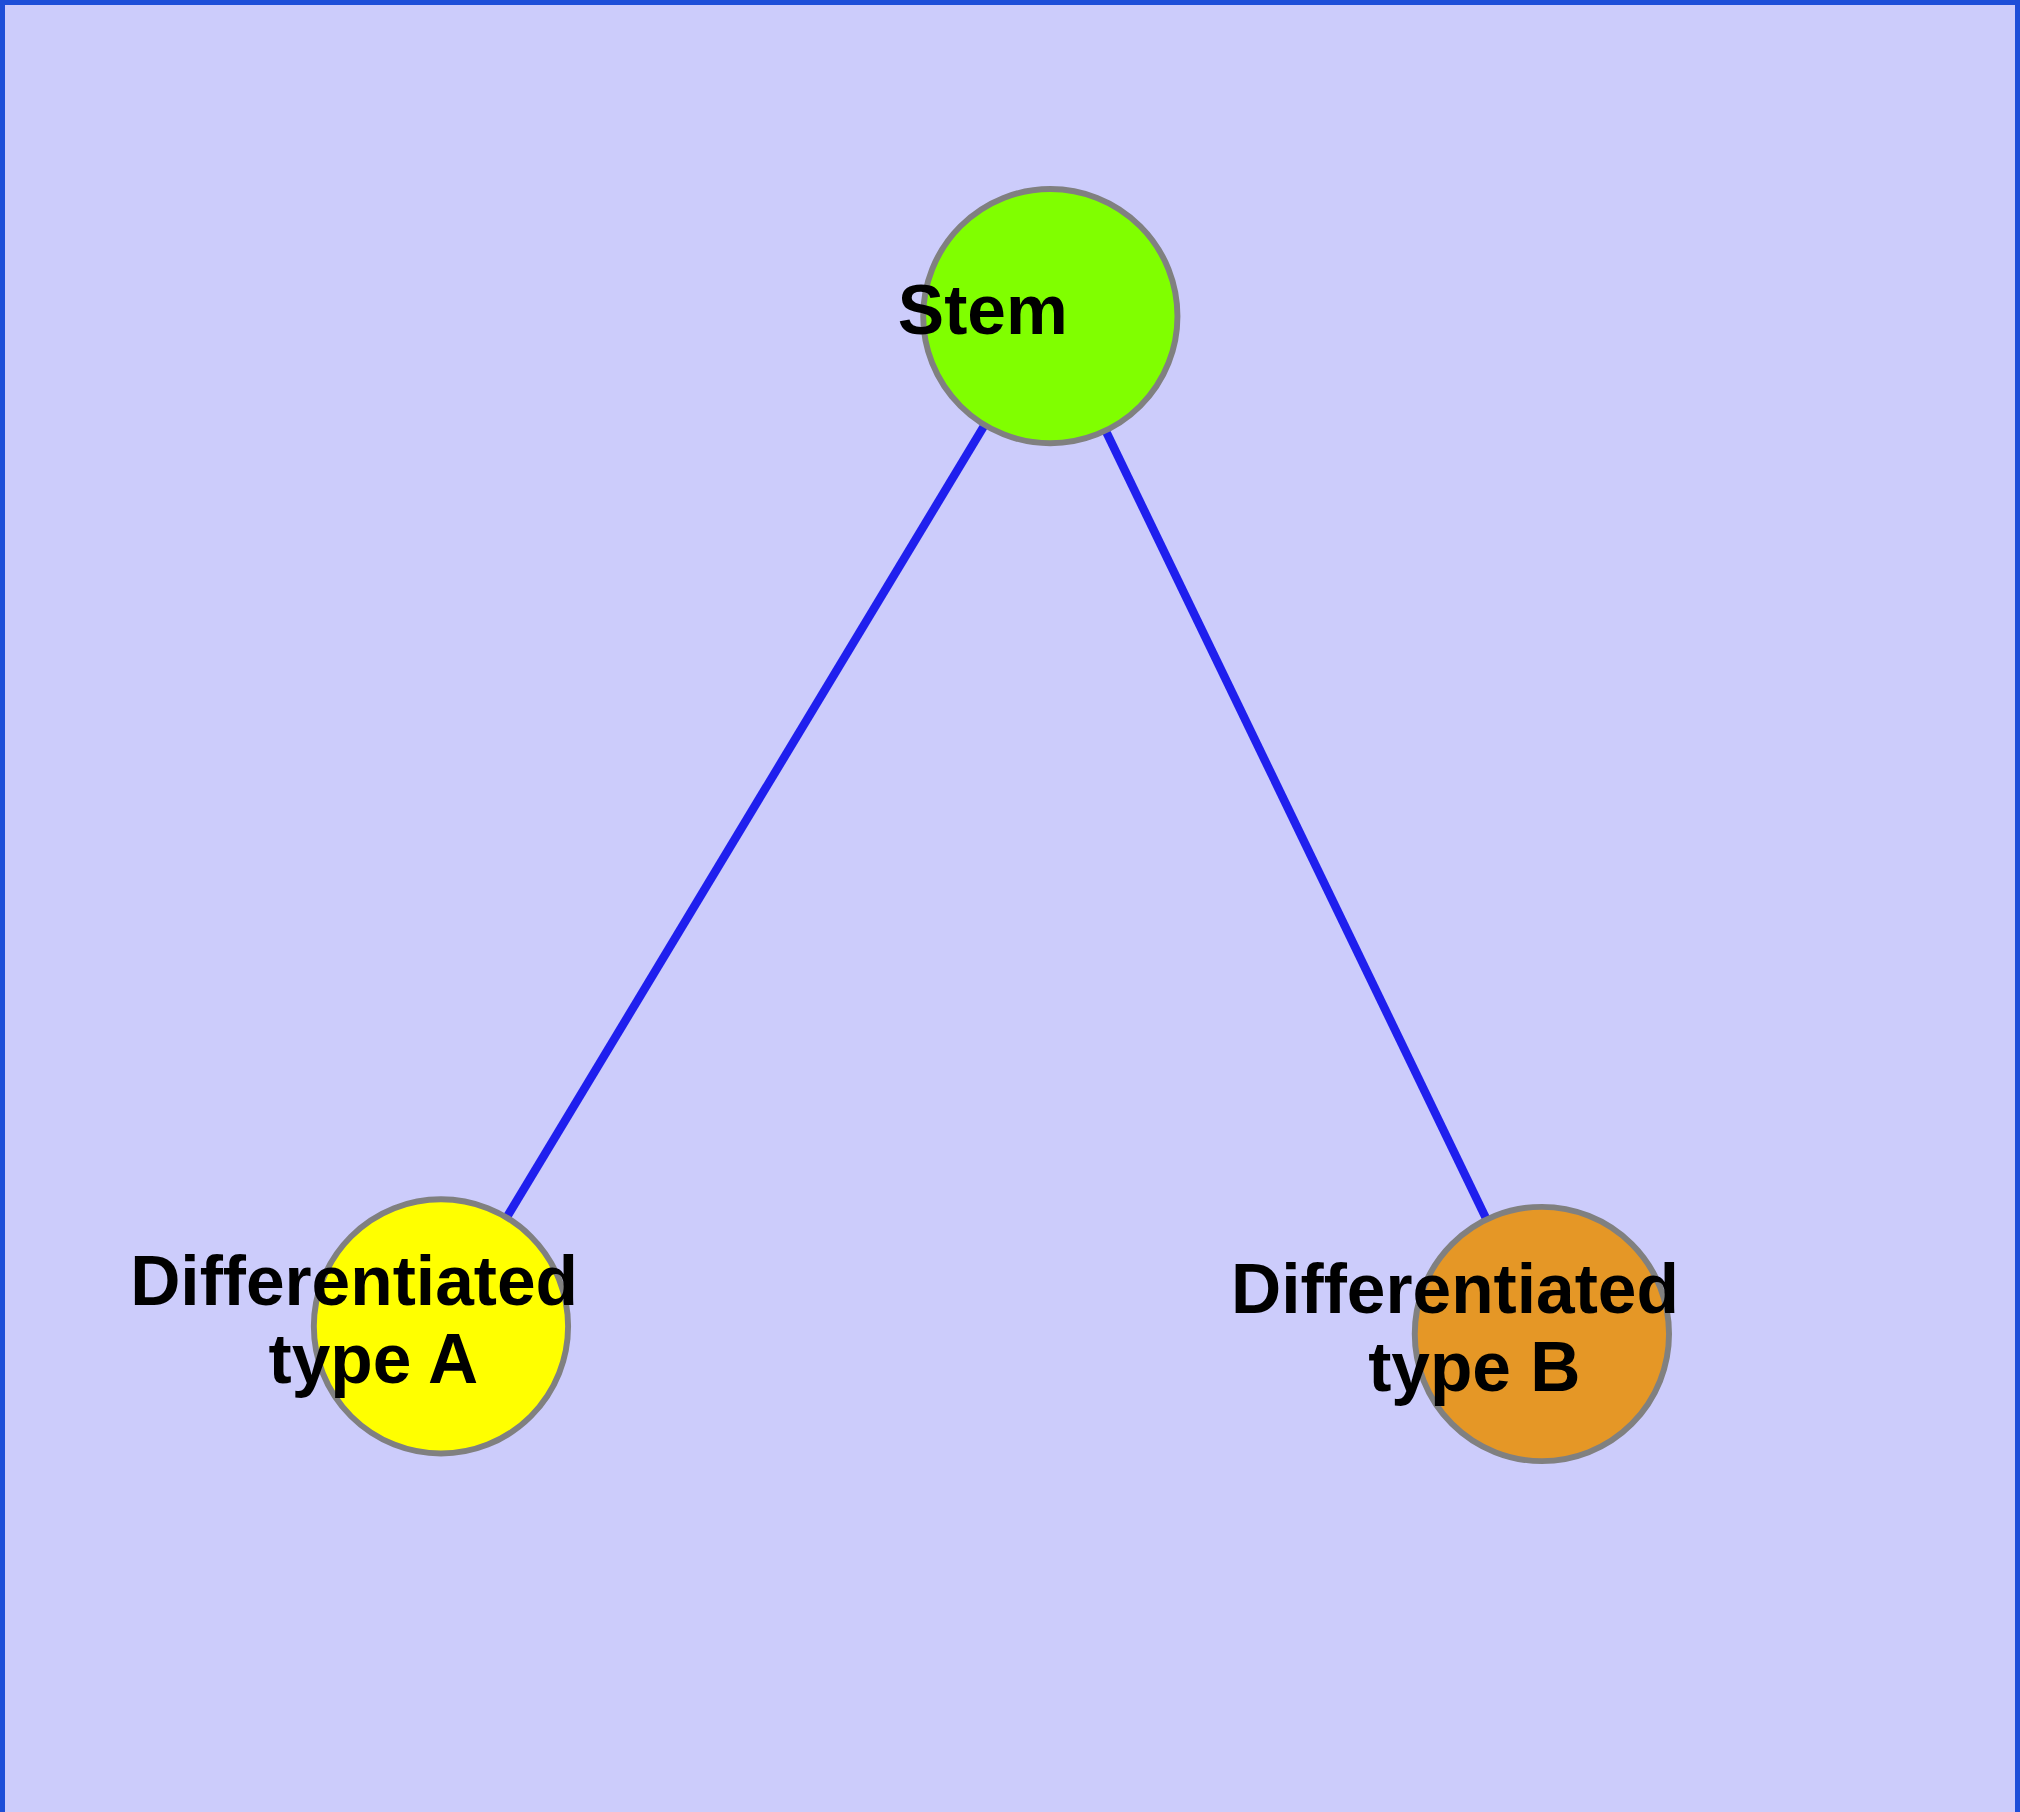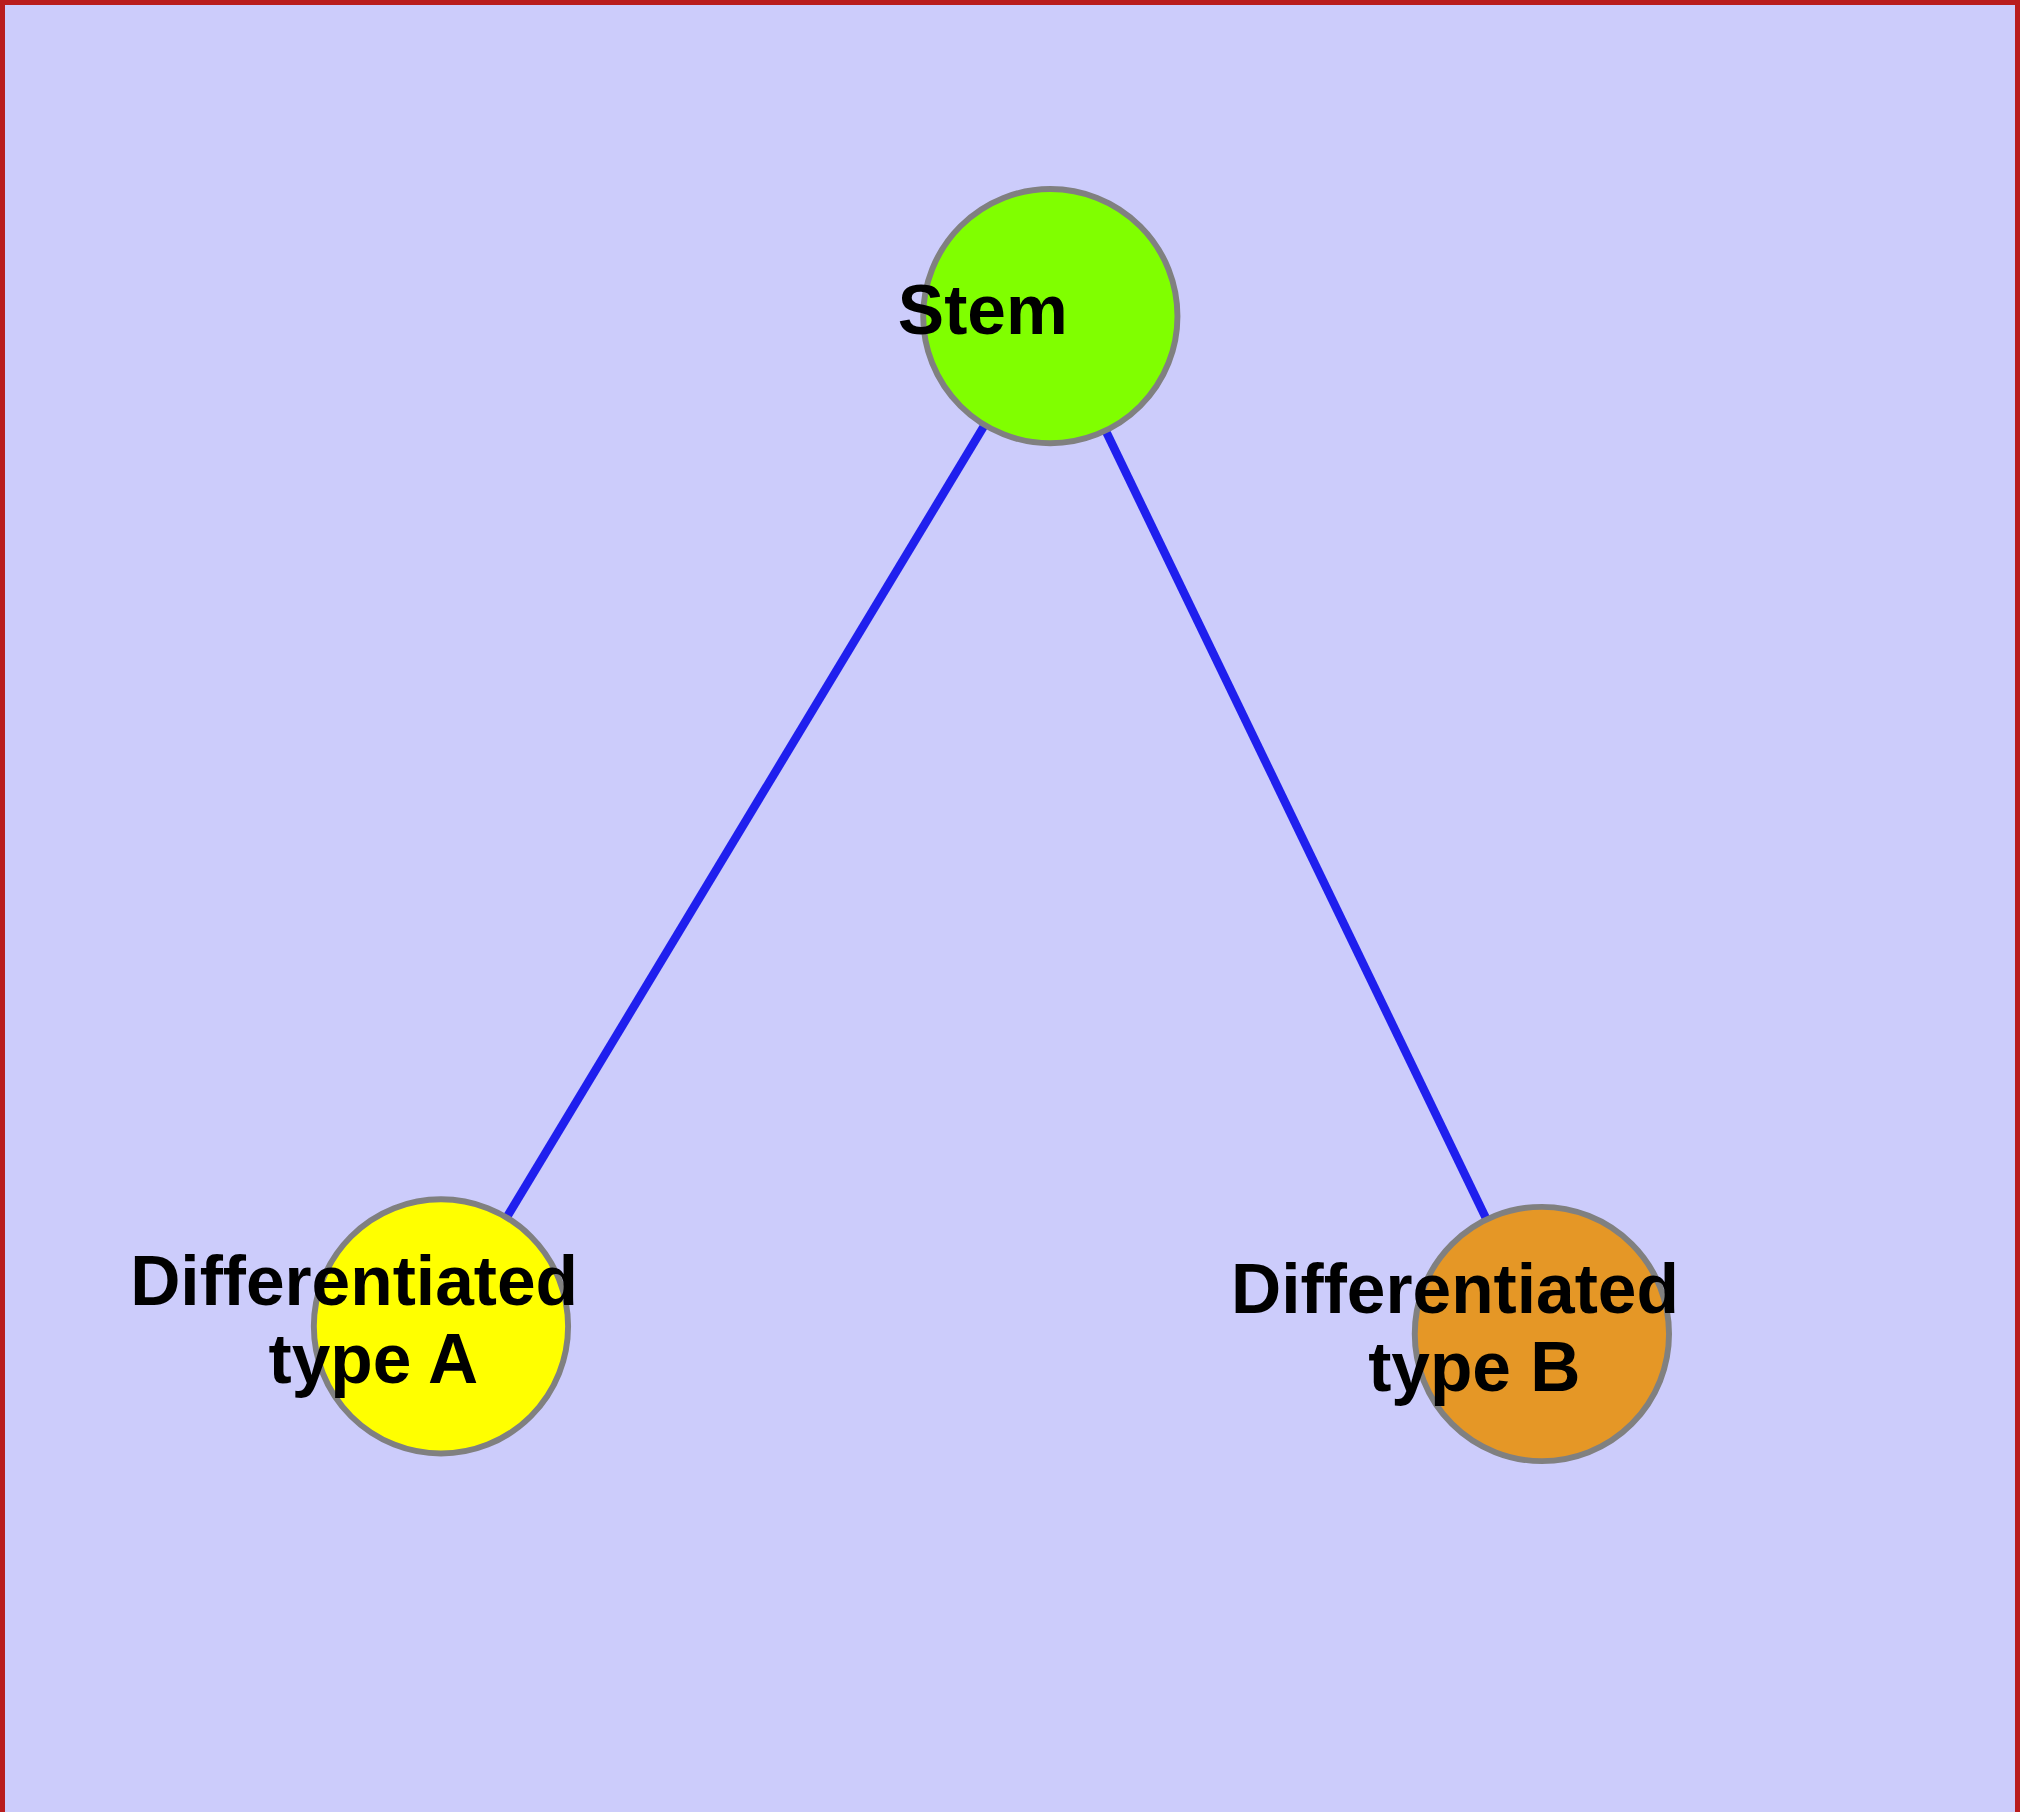--- a/index.html
+++ b/index.html
@@ -37,21 +37,21 @@
     font-weight: bold;
     fill: #000000;
     text-anchor: middle;
     dominant-baseline: middle;
     white-space: pre;
   }
 </style>
 </head>
 <body>
 
-<div id="canvas" style="width: 2021px; height: 1812px; background: #b91c1c;">
+<div id="canvas" style="width: 2021px; height: 1812px; background: #1d4ed8;">
   <div id="plot-area" style="background: rgb(204, 204, 251);"></div>
 
   <svg id="graph-svg" viewBox="0 0 2384 2138" xmlns="http://www.w3.org/2000/svg">
 
     <g>
       <line x1="1160.4917672937404" y1="503.1555123586389" x2="598.5082327062595" y2="1434.8444876413612" stroke="#1f1fee" stroke-width="10" stroke-linecap="butt"></line>
       <line x1="1305.1009801137063" y1="509.87461571820904" x2="1752.8990198862937" y2="1437.125384281791" stroke="#1f1fee" stroke-width="10" stroke-linecap="butt"></line>
     </g>
 
     <g>

